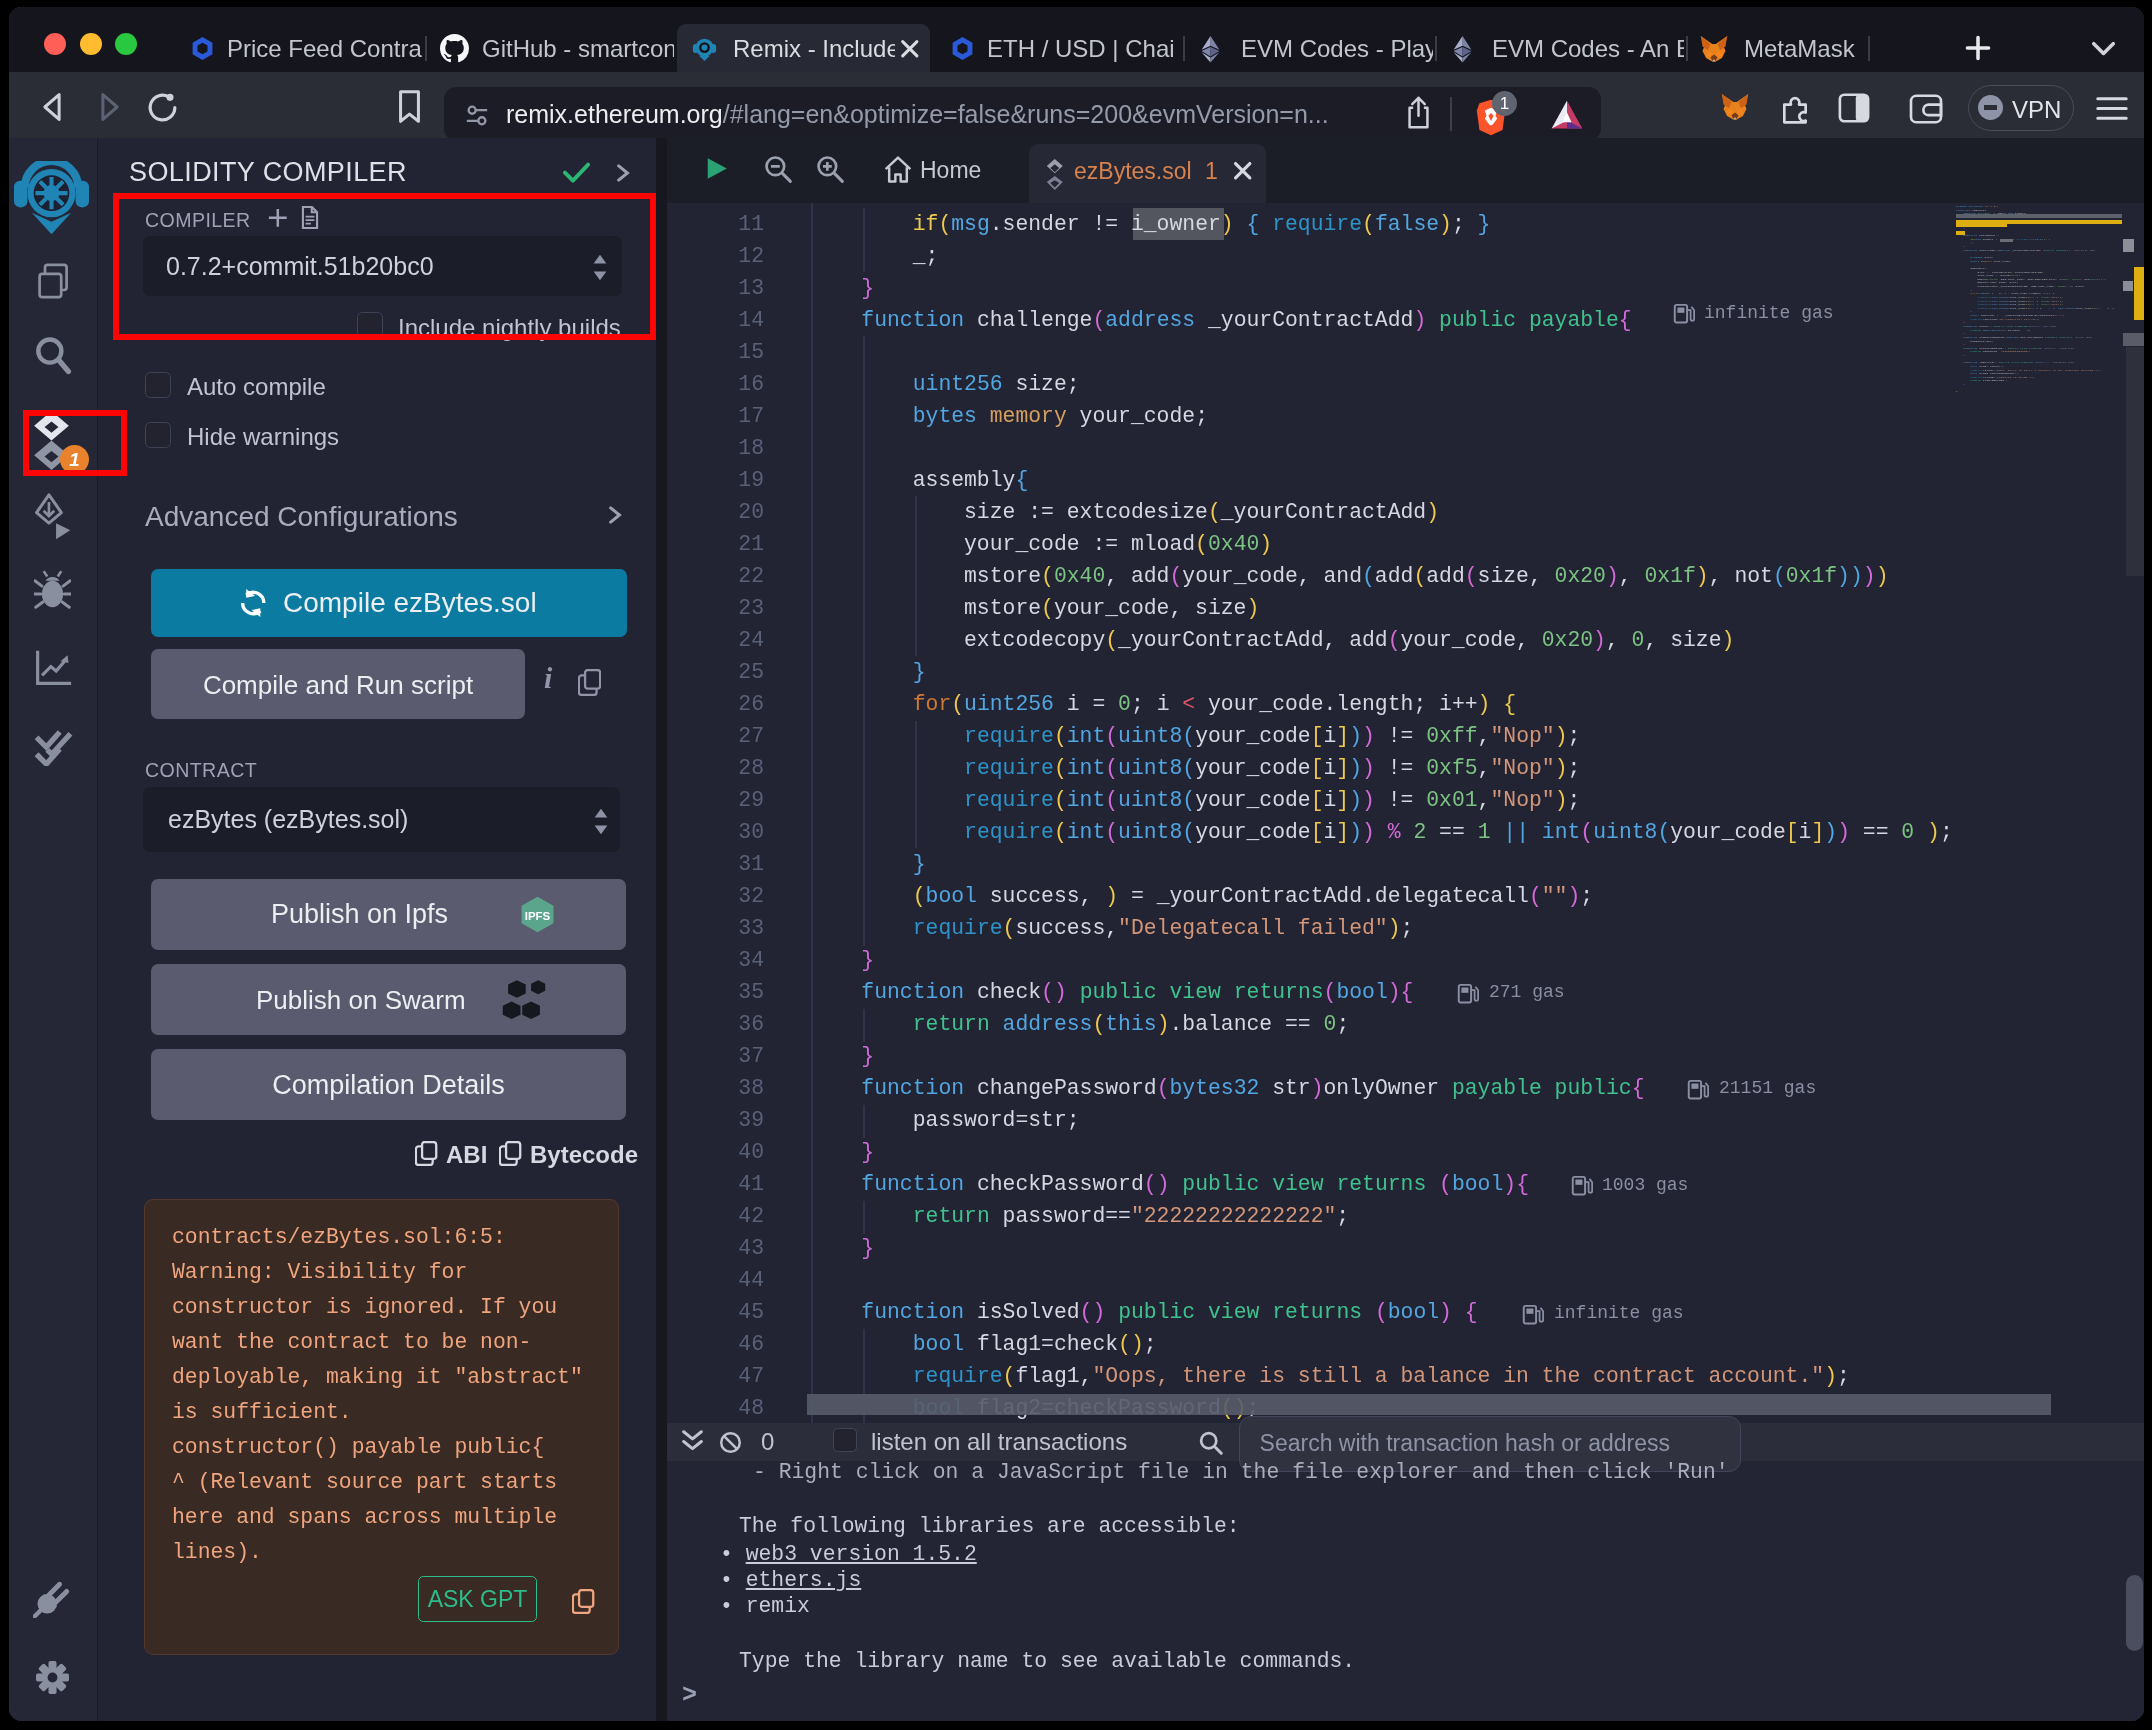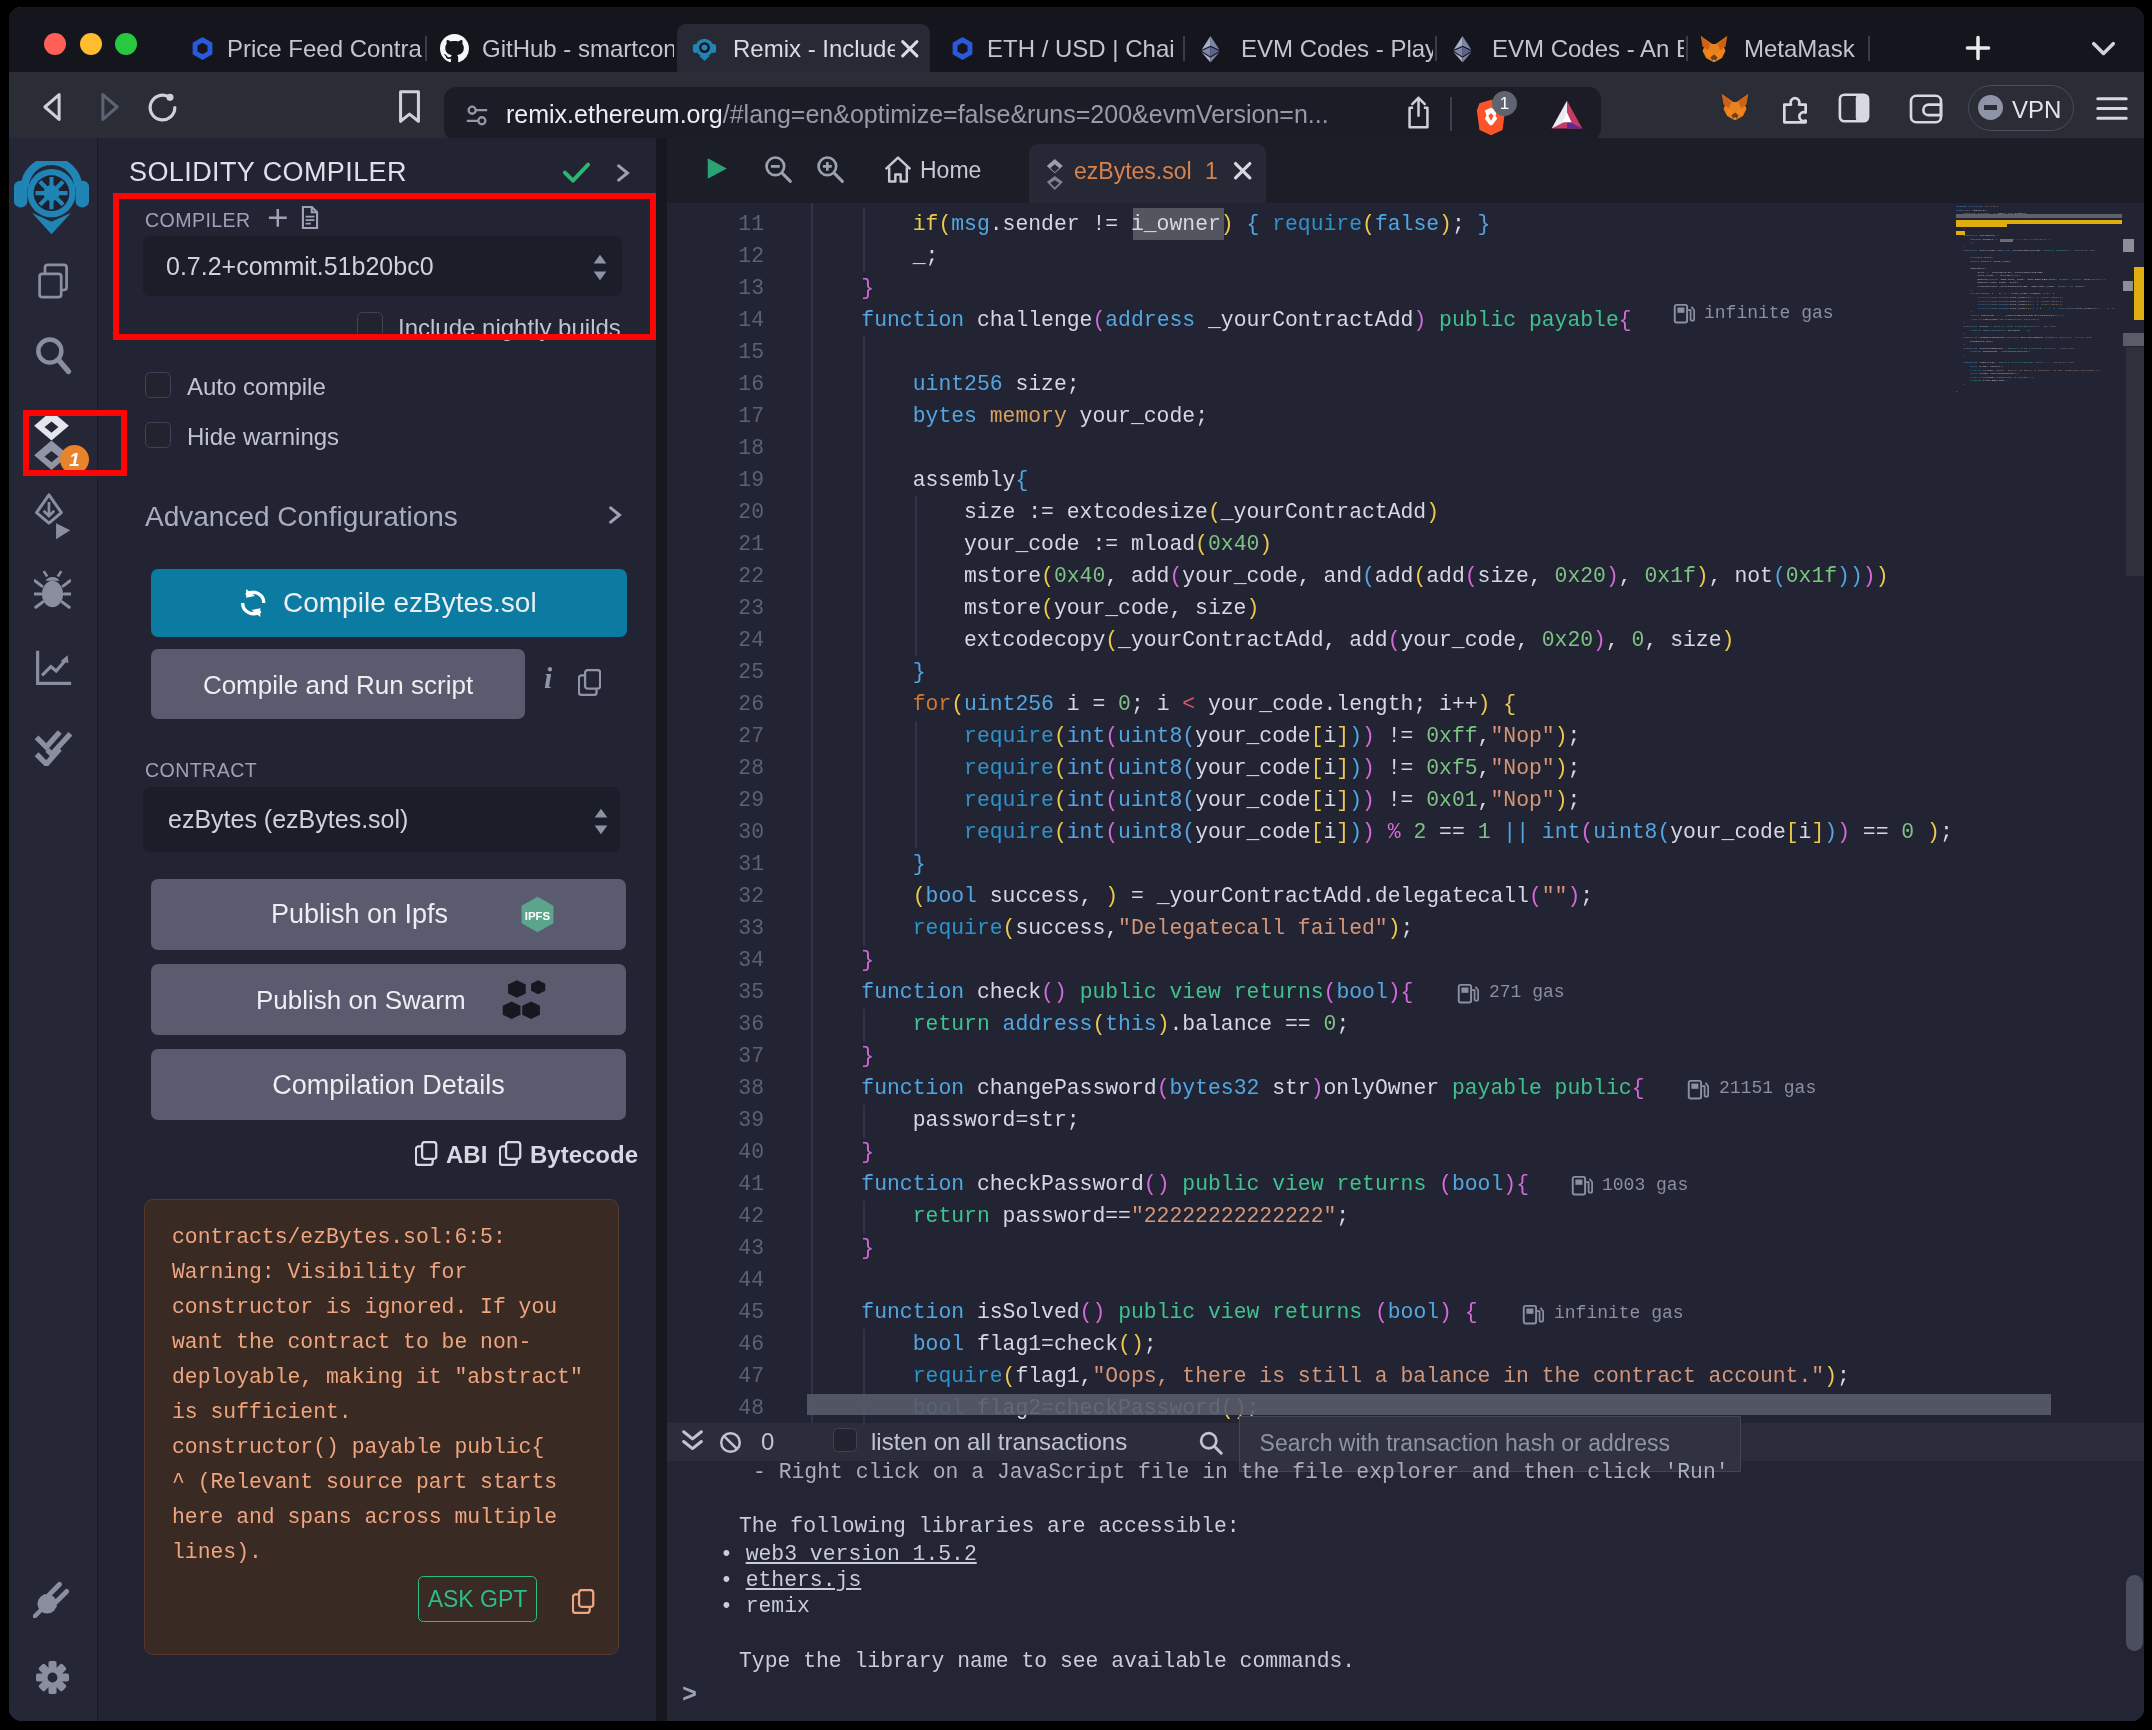--- a/index.html
+++ b/index.html
@@ -604,21 +604,21 @@
             <circle cx="13" cy="13" r="10.5" fill="none" stroke="#c0c3d0" stroke-width="2.8"></circle>
             <path d="M6 6 L20 20" stroke="#c0c3d0" stroke-width="2.8"></path>
           </svg>
         <div class="abs" style="left:94px;top:5.3px;font-size:24px;color:#c0c3d0">0</div>
         <div class="abs" style="left:166px;top:5.3px;width:24px;height:24px;background:#22232f;border:1.8px solid #3e4356;border-radius:4.5px"></div>
         <div class="abs" style="left:204px;top:5.3px;font-size:24px;color:#c0c3d0">listen on all transactions</div>
         <svg class="abs" style="left:531px;top:7.1px" width="25" height="25" viewBox="0 0 28 28">
             <circle cx="12" cy="12" r="8.5" fill="none" stroke="#c0c3d0" stroke-width="3"></circle>
             <path d="M18.5 18.5 L26 26" stroke="#c0c3d0" stroke-width="3.4" stroke-linecap="round"></path>
           </svg>
-        <div class="abs" style="left:572px;top:-7.1px;width:502px;height:56px;background:#30323f;border:1.8px solid #43465a;border-radius:1px;color:#8e93a6;font-size:23px;line-height:53px;padding-left:19.6px;white-space:nowrap">Search with transaction hash or address</div>
+        <div class="abs" style="left:572px;top:-7.1px;width:502px;height:56px;background:#30323f;border:1.8px solid #43465a;border-radius:12px;color:#8e93a6;font-size:23px;line-height:53px;padding-left:19.6px;white-space:nowrap">Search with transaction hash or address</div>
         <div class="abs mono" style="left:86px;top:37px;font-size:21.4px;color:#a9adbc;white-space:pre">- Right click on a JavaScript file in the file explorer and then click 'Run'</div>
         <div class="abs mono" style="left:72px;top:90px;font-size:21.4px;line-height:26px;color:#c9ccda;white-space:pre">The following libraries are accessible:</div>
         <div class="abs mono" style="left:53px;top:118px;font-size:21.4px;line-height:26px;color:#c9ccda;white-space:pre">• <span style="text-decoration:underline">web3 version 1.5.2</span>
 • <span style="text-decoration:underline">ethers.js</span>
 • remix</div>
         <div class="abs mono" style="left:72px;top:226px;font-size:21.4px;color:#c9ccda;white-space:pre">Type the library name to see available commands.</div>
         <div class="abs mono" style="left:15px;top:258px;font-size:25px;font-weight:bold;color:#9aa0b8">&gt;</div>
         <div class="abs" style="left:1459px;top:152px;width:17px;height:76px;background:#4a4e5e;border-radius:9px"></div>
       </div>
     </div>

